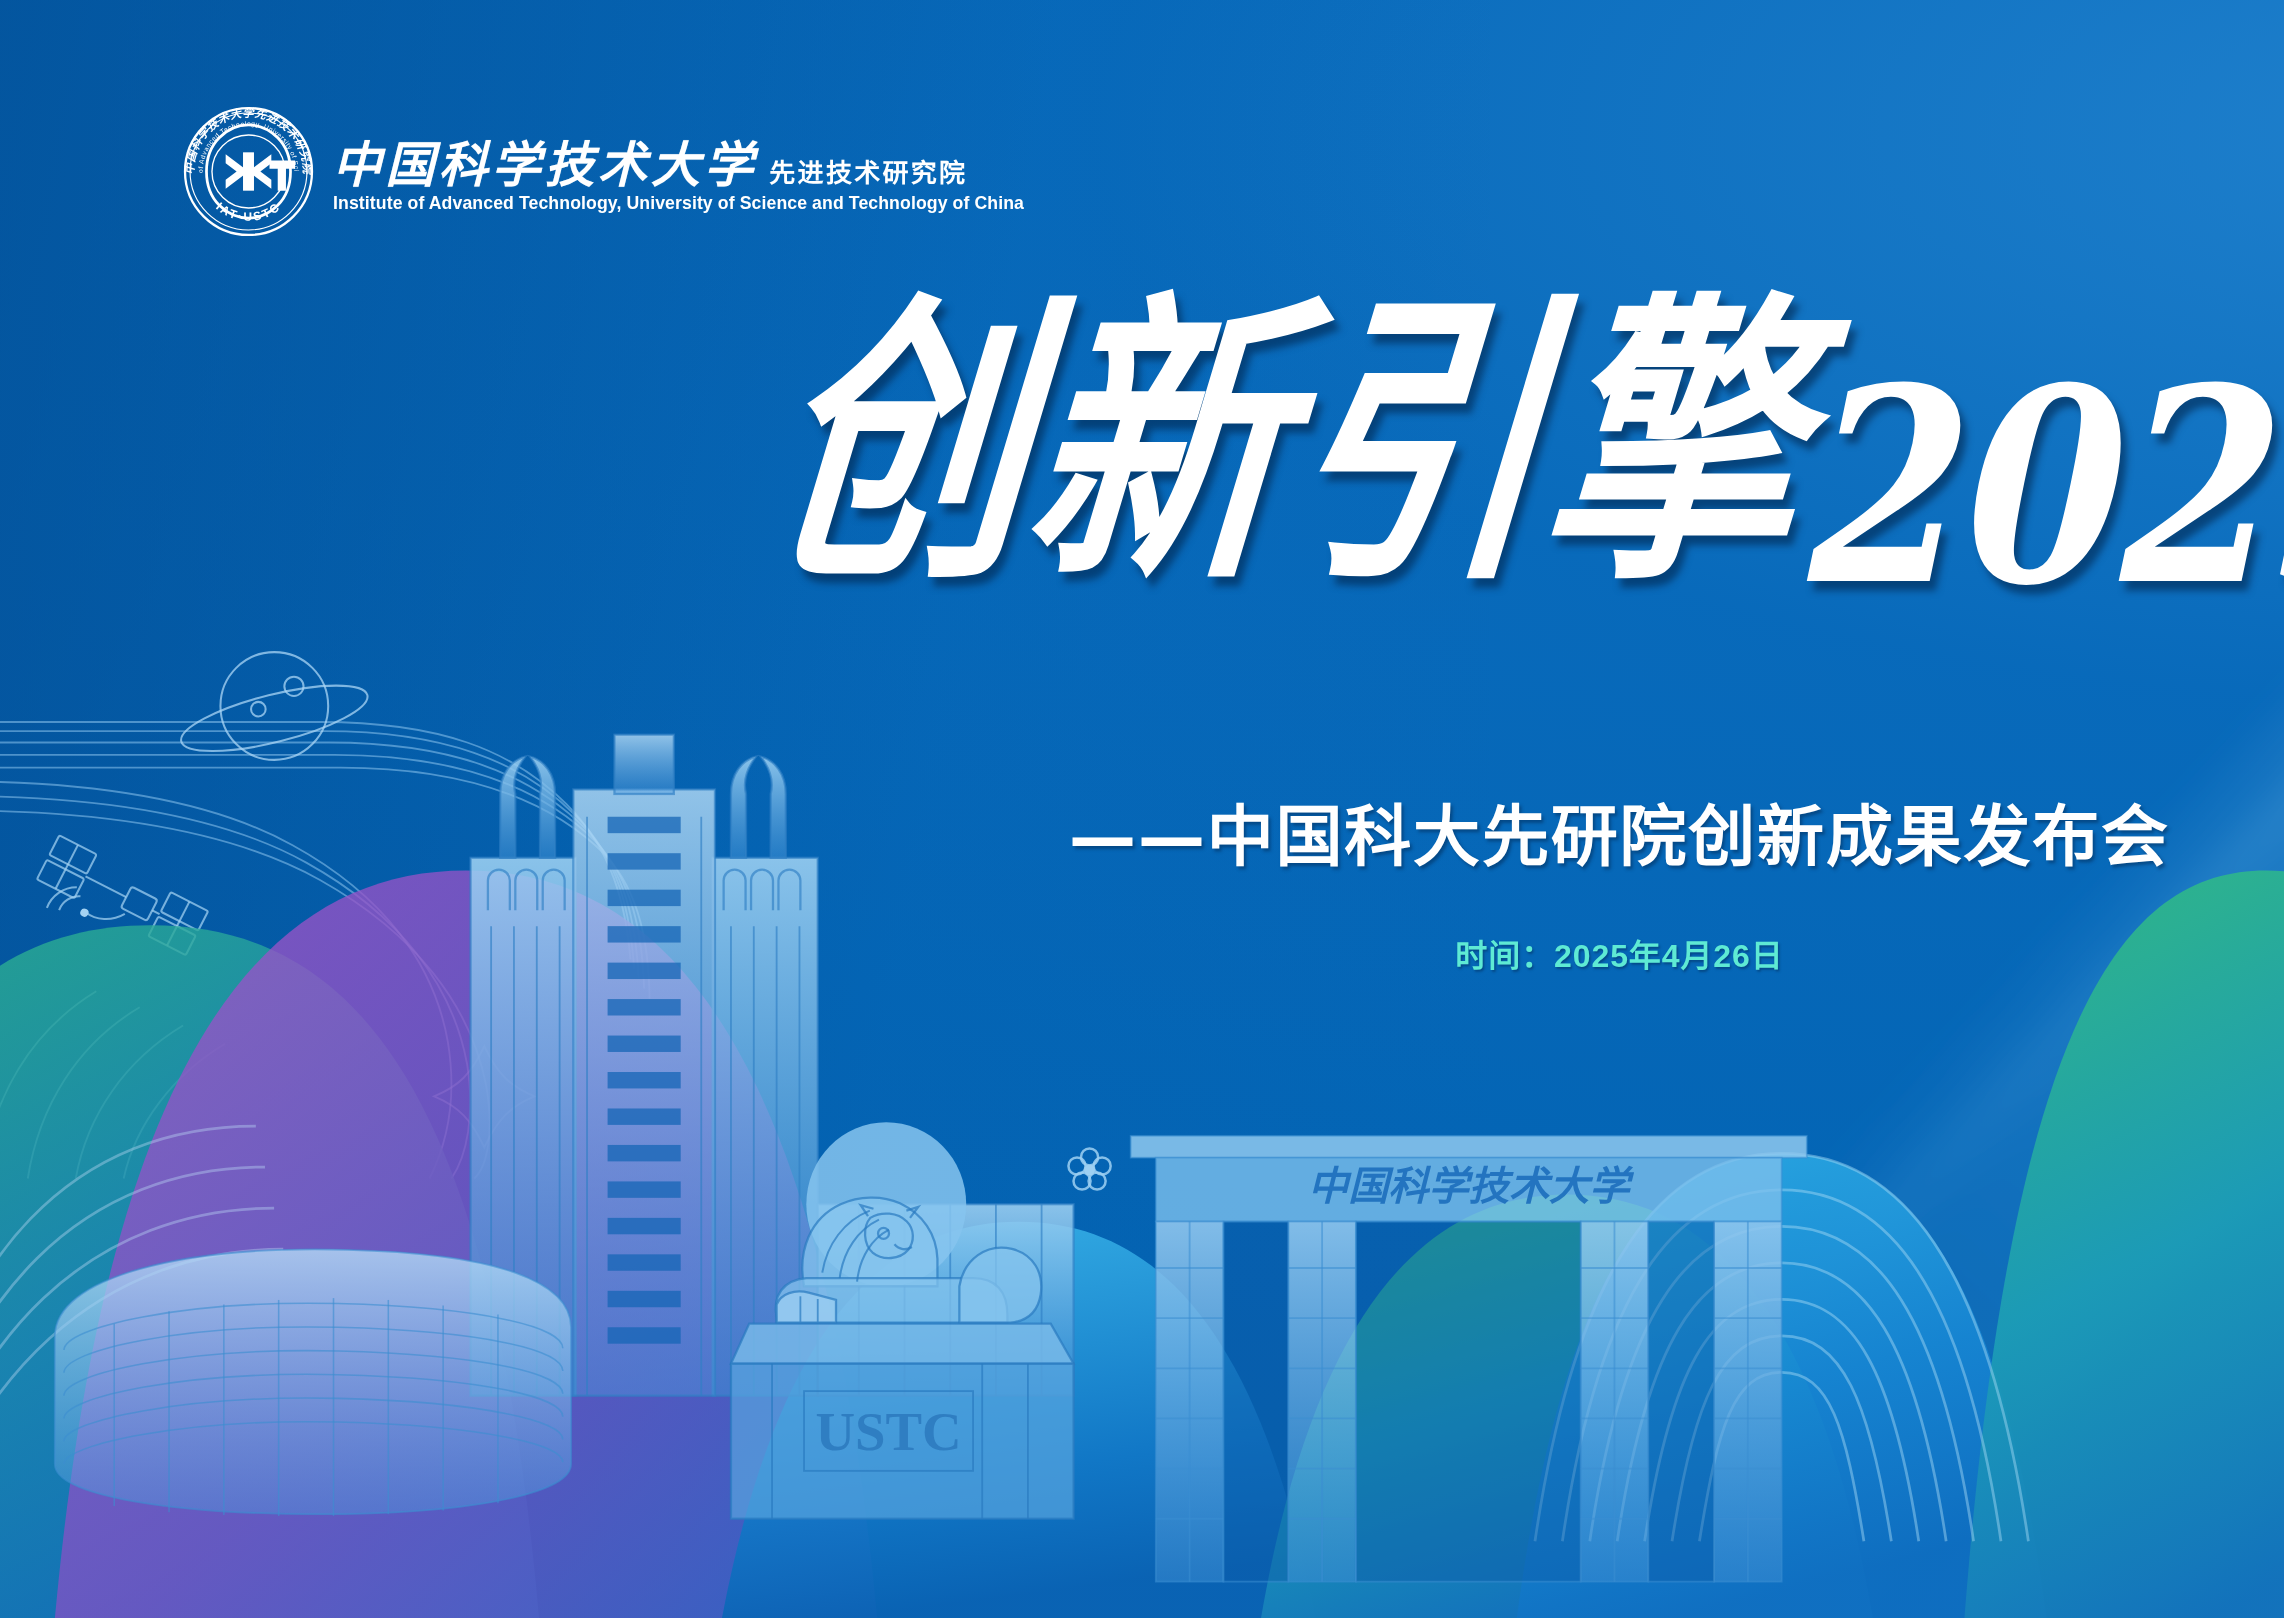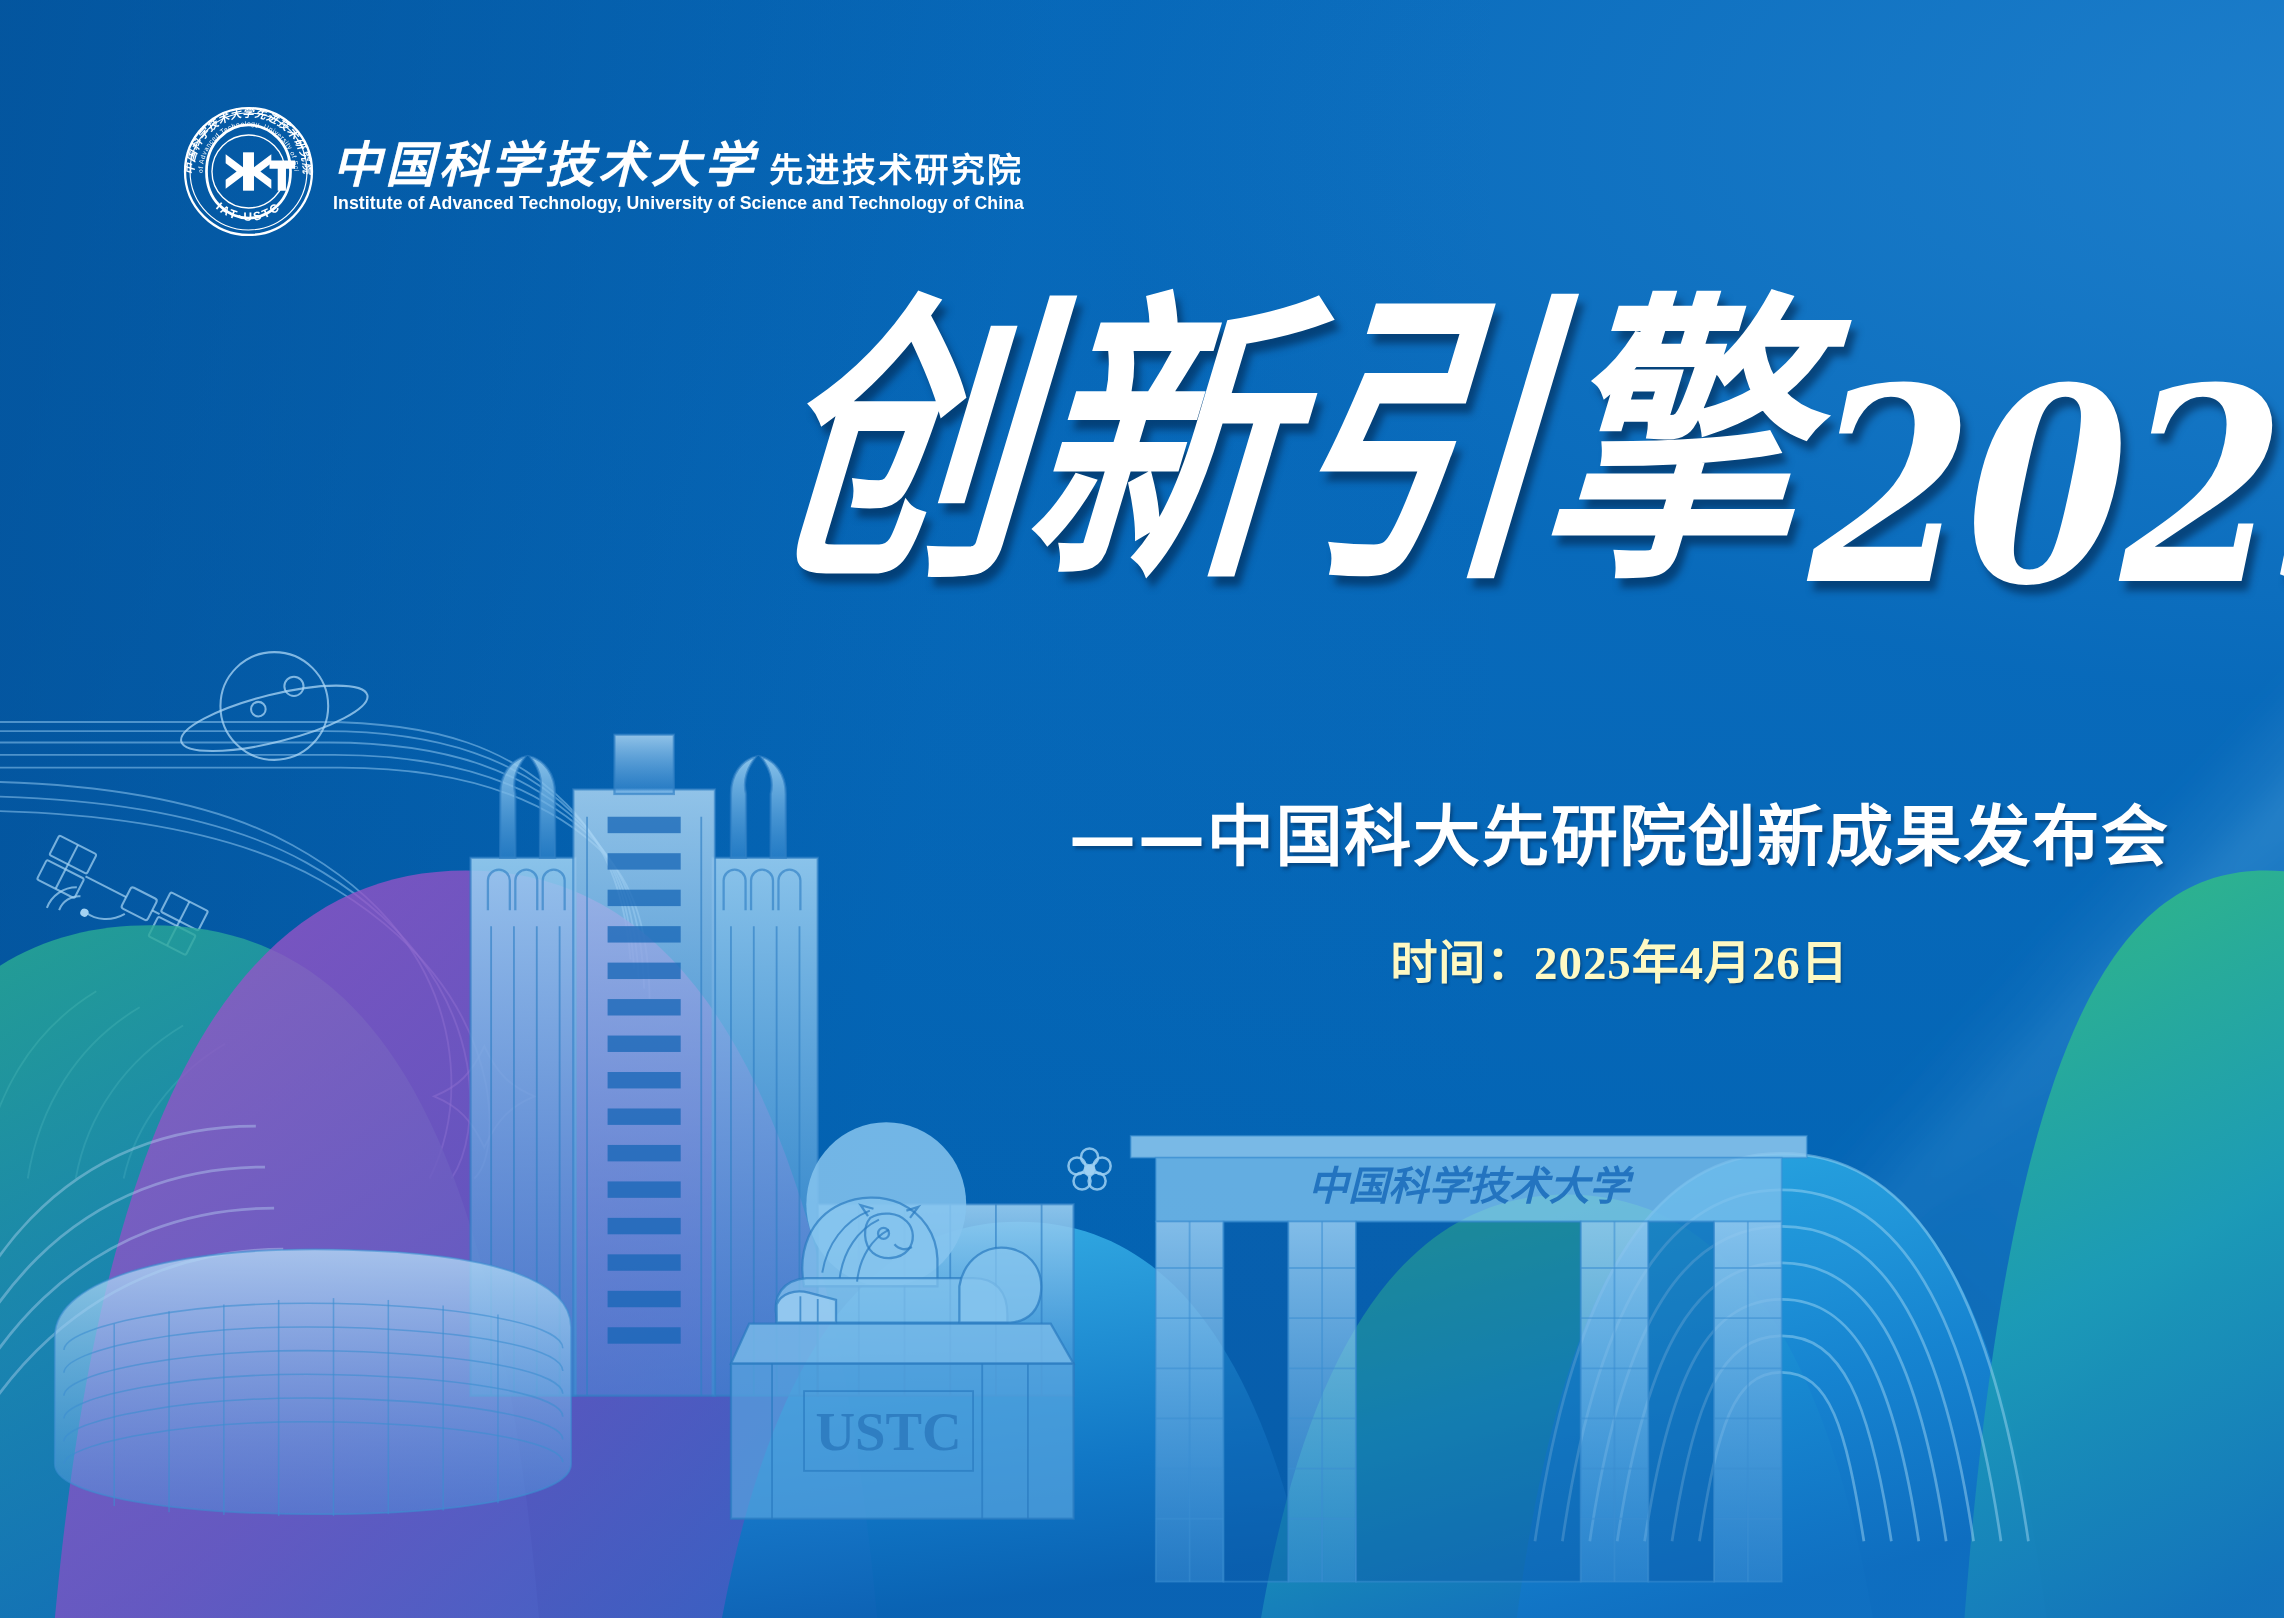--- a/index.html
+++ b/index.html
@@ -48,21 +48,21 @@
   .logo-cn-main{
     font-family:"DejaVu Serif","Liberation Serif",serif;
     font-weight:bold;font-style:italic;
     font-size:49px;line-height:1;color:#ffffff;
     letter-spacing:4.1px;
     text-shadow:0 0 0.9px rgba(255,255,255,.5);
   }
   .logo-cn-sub{
     font-family:"DejaVu Serif","Liberation Serif",serif;
     font-weight:bold;
-    font-size:34px;line-height:1;color:#ffffff;
+    font-size:26px;line-height:1;color:#ffffff;
     letter-spacing:2.3px;
   }
   .logo-en{
     font-family:"Liberation Sans","DejaVu Sans",sans-serif;
     font-size:19px;line-height:1.1;color:#ffffff;
     letter-spacing:0.1px;white-space:nowrap;font-weight:600;
     transform:scaleX(.93);transform-origin:left center;
   }
   
   .title-wrap{
@@ -93,23 +93,23 @@
     letter-spacing:1.8px;white-space:nowrap;
     text-shadow:2.3px 2.7px 3.2px rgba(0,30,66,.42);
   }
   
   .meta{
     position:absolute;left:0;right:0;top:940px;
     display:flex;justify-content:center;align-items:baseline;
     gap:55px;white-space:nowrap;
   }
   .meta span{
-    font-family:Liberation Serif, serif;
+    font-family:Liberation Sans, sans-serif;
     font-weight:bold;
-    font-size:47px;line-height:1;color:#fef9c3;letter-spacing:0.9px;
+    font-size:32px;line-height:1;color:#5eead4;letter-spacing:0.9px;
     text-shadow:1.4px 1.8px 2.3px rgba(0,30,66,.40);
   }
 </style>
 </head>
 <body>
 
 <div id="stage">
 
   <div class="bg-base"></div>
   <div class="bg-vignette"></div>

